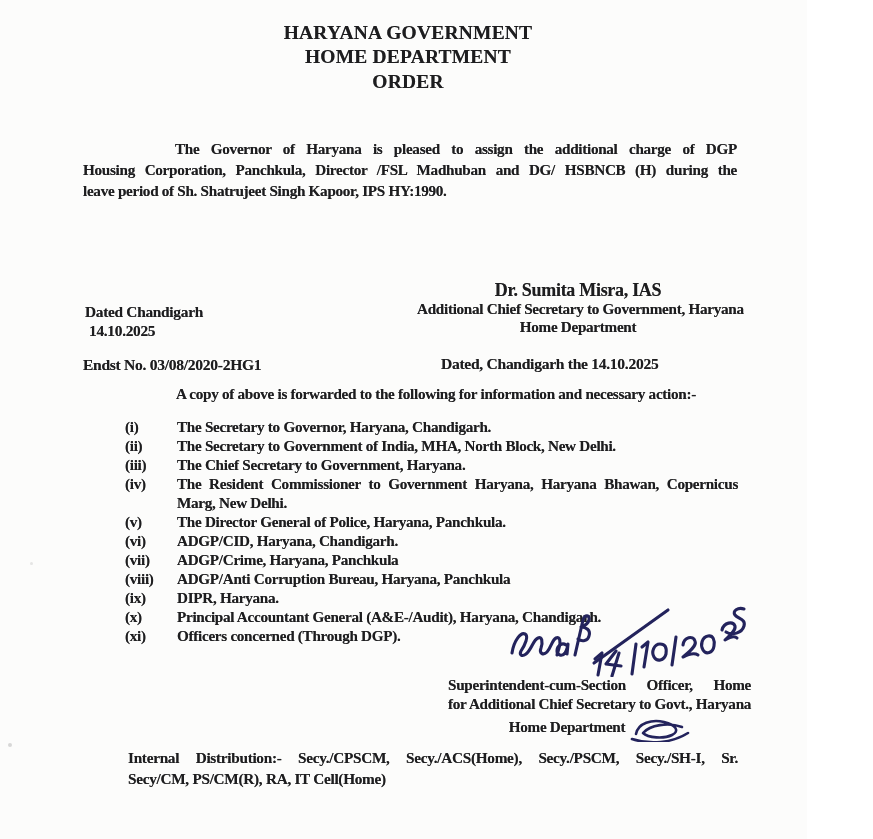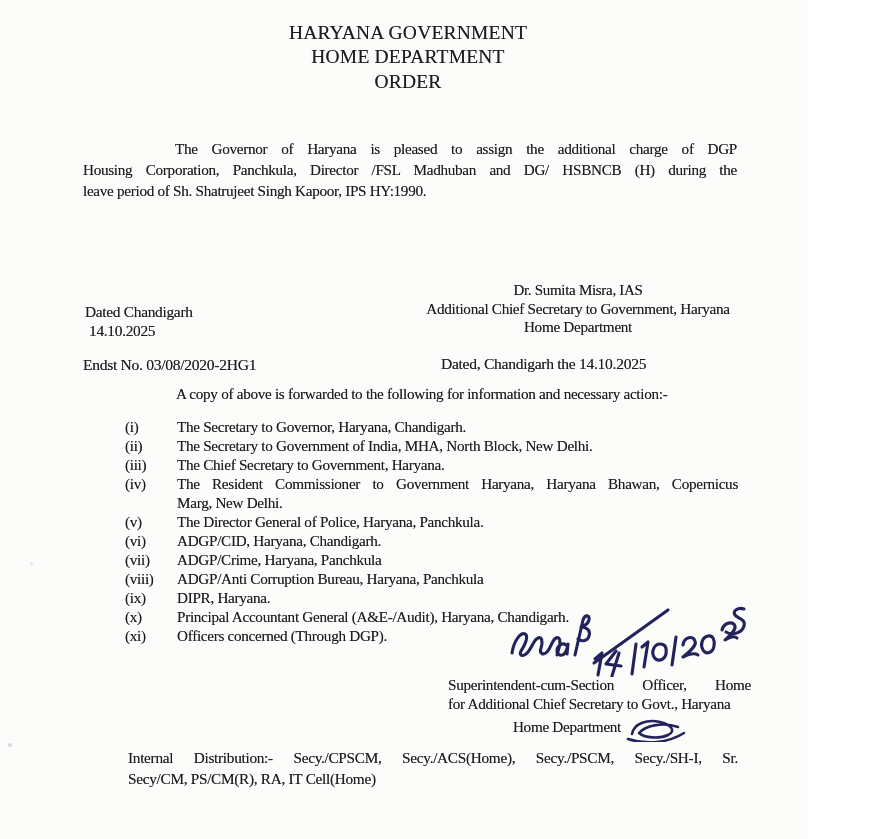--- a/index.html
+++ b/index.html
@@ -1,34 +1,34 @@
 <!DOCTYPE html>
 <html><head>
 <meta charset="utf-8">
 <style>
   html,body{margin:0;padding:0;}
   .page{
     position:relative;
     width:807px;height:839px;
     background:#fcfcfb;
     font-family:"Liberation Serif","DejaVu Serif",serif;
-    font-weight:400;
+    font-weight:700;
     color:#1d1d1f;
     letter-spacing:-0.3px;
     overflow:hidden;
     text-shadow:0 0 .4px rgba(20,20,20,.55);
   }
   .abs{position:absolute;}
   .center{text-align:center;}
   .jl{text-align:justify;text-align-last:justify;}
   .title-block{left:83px;top:21px;width:650px;font-size:19.5px;line-height:24.3px;letter-spacing:.2px;}
   .para{left:83px;top:139px;width:654px;font-size:15.2px;line-height:20.8px;}
   .para .indent{padding-left:92px;}
   .signatory{left:417px;top:281px;width:322px;font-size:15.2px;line-height:18.7px;white-space:nowrap;}
-  .signatory .name{font-size:15px;}
+  .signatory .name{font-size:18px;}
   .dated-block{left:85px;top:302px;font-size:15.4px;line-height:19px;}
   .dated-block .d2{padding-left:4px;}
   .endst-no{left:83px;top:356px;font-size:15.6px;}
   .endst-date{left:441px;top:355px;font-size:15.6px;}
   .copy-line{left:176px;top:385px;font-size:15.2px;}
   .dist-list{left:125px;top:417px;width:613px;font-size:15.2px;line-height:19px;}
   .dist-row{display:flex;align-items:flex-start;}
   .dist-num{width:52px;flex:0 0 52px;}
   .dist-text{flex:1;text-align:justify;}
   .signoff{left:448px;top:676px;width:303px;font-size:15.2px;line-height:18.8px;}

